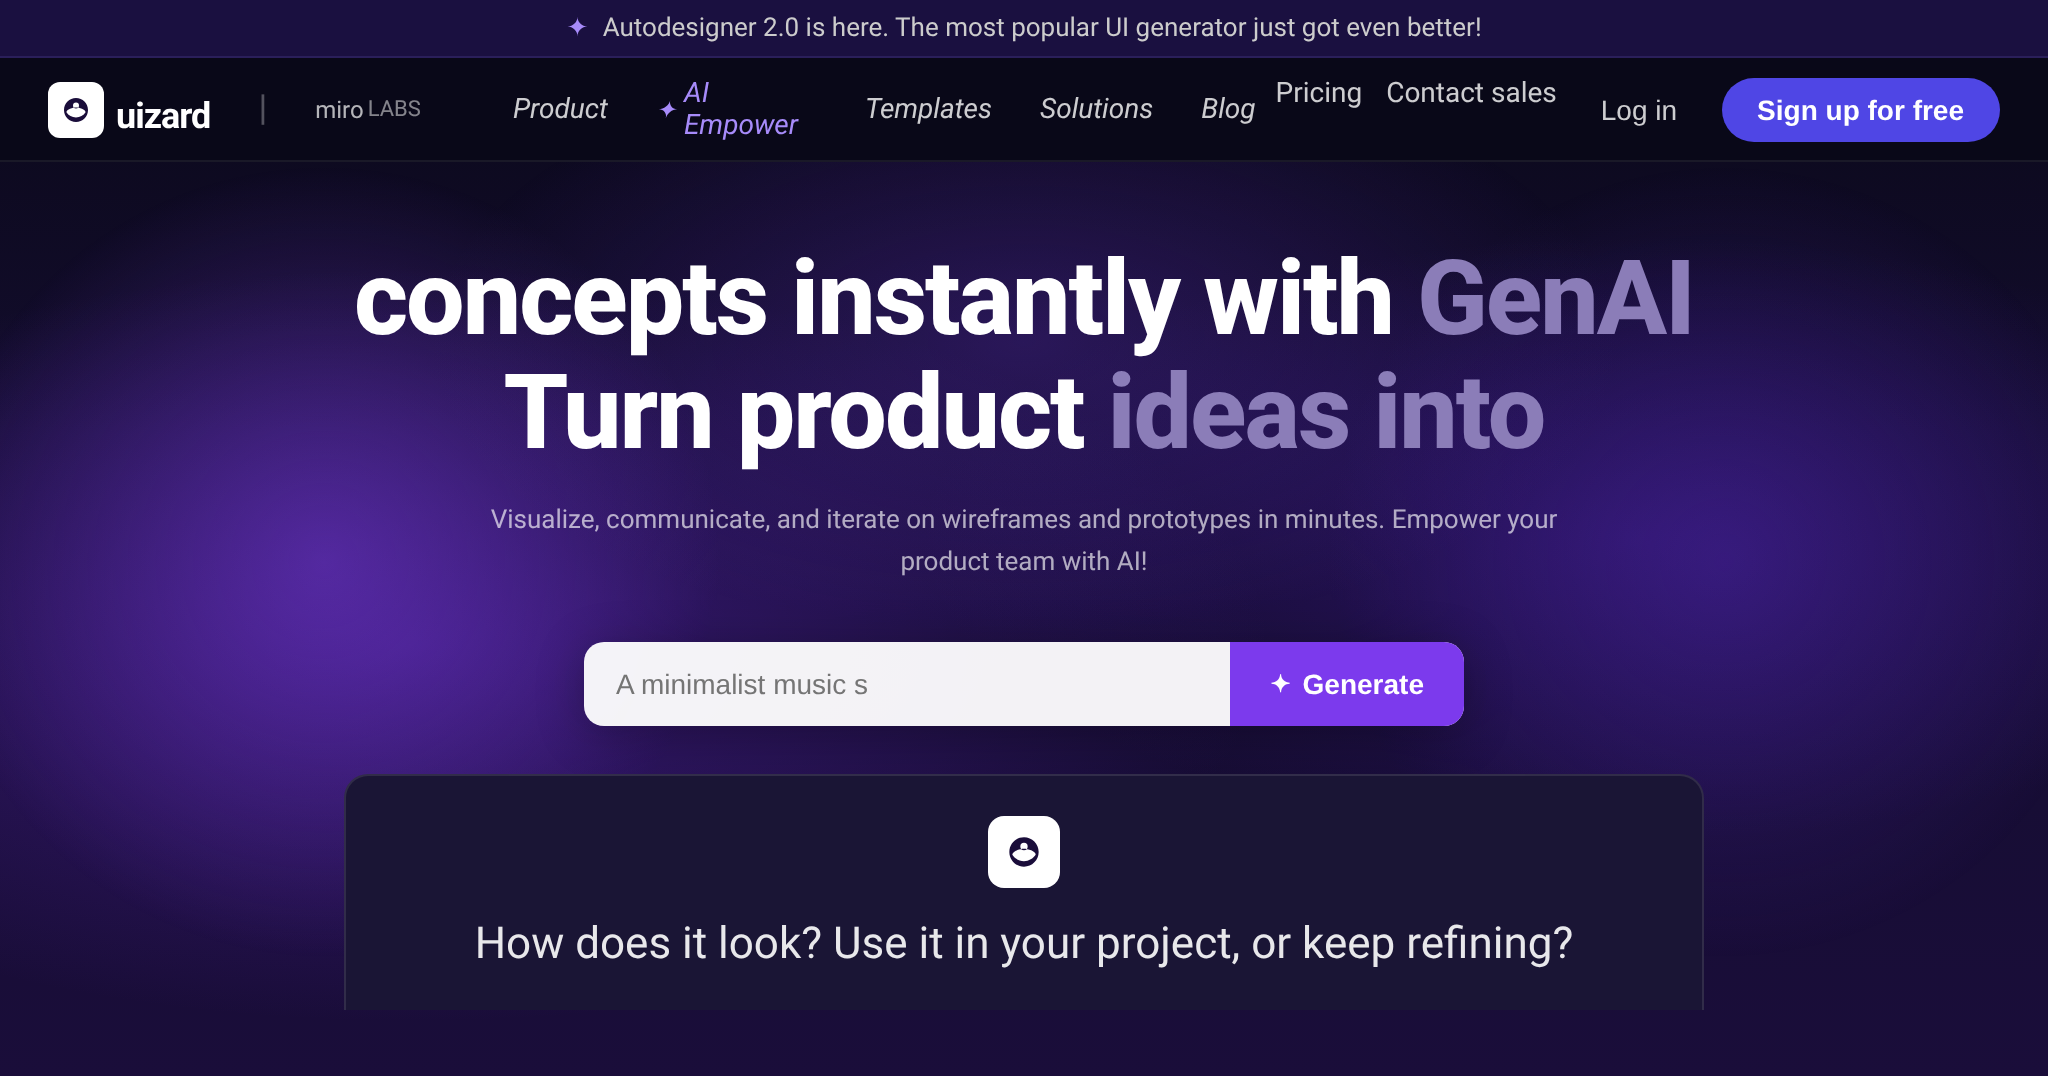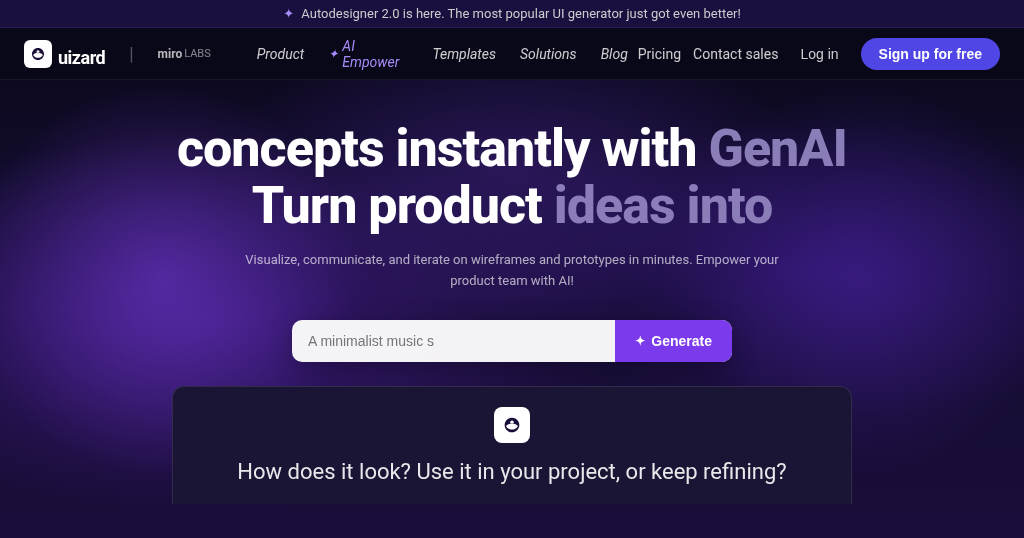--- a/index.html
+++ b/index.html
@@ -68,21 +68,21 @@
       font-size: 18px;
       margin: 0 4px;
     }
     .miro-labs {
       font-size: 11px;
       color: rgba(255,255,255,0.5);
       display: flex;
       align-items: center;
       gap: 2px;
     }
-    .miro-labs span.miro-bold { font-weight: 700; color: rgba(255,255,255,0.7); font-size: 12px; }
+    .miro-labs span.miro-bold { font-weight: 400; color: rgba(255,255,255,0.7); font-size: 12px; }
 
     .nav-links {
       display: flex;
       align-items: center;
       gap: 4px;
       margin-left: 16px;
       font-style: italic;
     }
     .nav-link {
       color: rgba(255,255,255,0.8);
@@ -96,21 +96,20 @@
     .nav-link.active {
       color: #a78bfa;
       display: flex;
       align-items: center;
       gap: 4px;
     }
     .ai-star { color: #a78bfa; font-size: 12px; }
 
     .navbar-right {
       display: flex;
-      align-items: center;
       gap: 12px;
     }
     .nav-right-link {
       color: rgba(255,255,255,0.8);
       text-decoration: none;
       font-size: 14px;
       cursor: pointer;
     }
     .btn-login {
       background: transparent;

